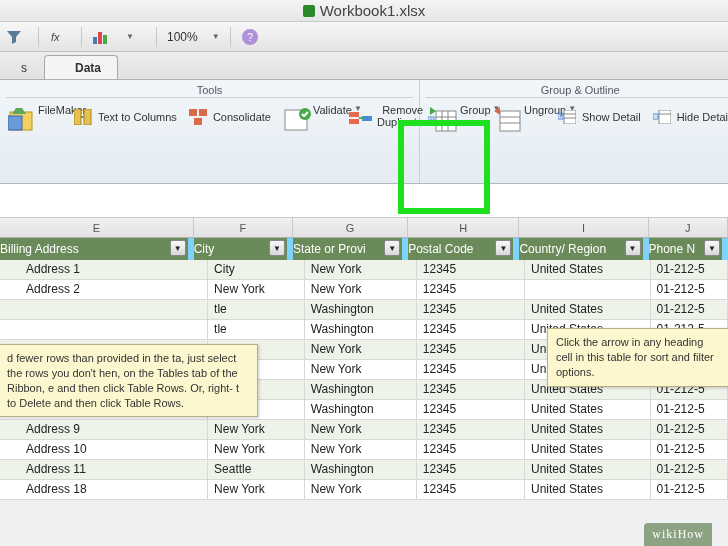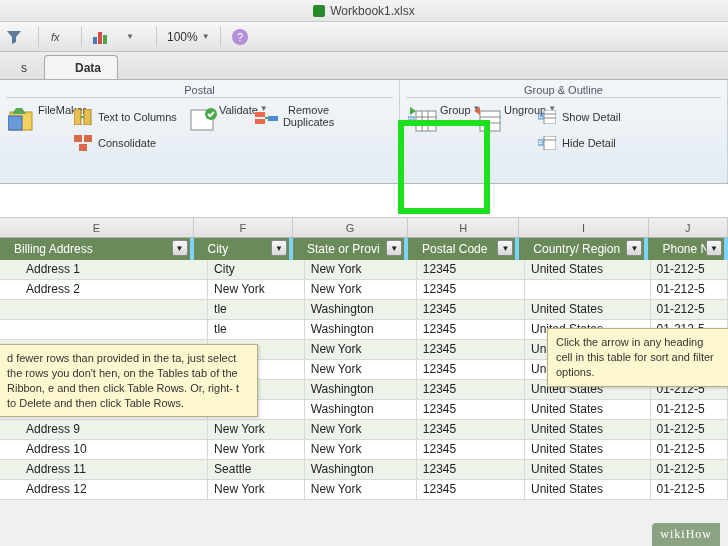--- a/index.html
+++ b/index.html
@@ -1,71 +1,71 @@
 <!DOCTYPE html>
 <html><head>
 <meta charset="utf-8">
 <style>
 * { box-sizing: border-box; margin: 0; padding: 0; font-family: "Lucida Grande", Arial, sans-serif; }
 body { background: #eef0f2; width: 728px; height: 546px; overflow: hidden; position: relative; }
 
 
-.titlebar { height: 22px; background: linear-gradient(#f4f4f4,#e6e6e6); display:flex; align-items:center; justify-content:center; font-size:12px; color:#444; border-bottom:1px solid #c8c8c8;}
+.titlebar { height: 22px; background: linear-gradient(#f4f4f4,#e6e6e6); display:flex; align-items:center; justify-content:center; font-size:15px; color:#444; border-bottom:1px solid #c8c8c8;}
 .title-icon { width:12px; height:12px; background:#2a8a2a; margin-right:5px; border-radius:2px;}
 
 
 .quickbar { height: 30px; background: linear-gradient(#f7f7f7,#e3e3e3); display:flex; align-items:center; gap:10px; padding:0 6px; border-bottom:1px solid #c0c0c0;}
 .qbtn { width:22px; height:22px; display:flex; align-items:center; justify-content:flex-start; color:#555; font-size:13px;}
 .qsep { width:1px; height:20px; background:#c8c8c8;}
-.zoom { font-size:12px; color:#333; display:flex; align-items:center; gap:2px;}
+.zoom { font-size:12px; color:#333; display:flex; align-items:center; gap:12px;}
 
 
 .tabs { height:28px; display:flex; align-items:flex-end; background:linear-gradient(#ededed,#e0e0e0); border-bottom:1px solid #b0b0b0; padding-left:4px;}
 .tab { padding:5px 16px 4px; font-size:12px; color:#333; border:1px solid transparent; border-bottom:none; border-radius:4px 4px 0 0; cursor:pointer;}
 .tab.active { background:#f2f4f6; border-color:#a8a8a8; font-weight:bold;padding-left:30px;}
 
 
 .ribbon { height:104px; background:linear-gradient(#f2f6f9,#e4ecf2); border-bottom:1px solid #b0b8c0; display:flex; position:relative;}
 .group { display:flex; flex-direction:column; padding:2px 6px; border-right:1px solid #c8d0d8;}
 .group-title { text-align:center; font-size:11px; color:#556; height:16px; line-height:16px; border-bottom:1px solid #c8d0d8; margin-bottom:2px;}
 .group-body { flex:1; display:flex; align-items:flex-start; gap:6px;}
 .big-btn { display:flex; flex-direction:row; justify-content:flex-start; width:58px; text-align:center; font-size:11px; color:#333; padding:4px 2px; cursor:pointer;}
 .big-btn .ico { width:32px; height:32px; display:flex; align-items:center; justify-content:center; margin-bottom:3px;}
-.small-rows { display:flex; flex-direction:column; gap:4px; padding-top:6px;}
+.small-rows { display:flex; gap:4px; padding-top:6px;}
 .small-btn { display:flex; align-items:center; gap:6px; font-size:11px; color:#333; padding:2px 4px; cursor:pointer; white-space:nowrap;}
 .small-btn .ico { width:18px; height:18px; display:flex; align-items:center; justify-content:center;}
 .dd-arrow { font-size:8px; color:#666; margin-left:2px;}
 
 
 .hl-group { border:6px solid #1ee01e; position:absolute; top:40px; left:398px; width:92px; height:94px; z-index:5; pointer-events:none;}
 
 
 .gap { height:34px; background:#fff; border-bottom:1px solid #c8c8c8;}
 
 
 .sheet { background:#fff; }
 .colhdr-row { display:flex; height:20px; background:linear-gradient(#f0f0f0,#e2e2e2); border-bottom:1px solid #b0b0b0;}
 .colhdr { border-right:1px solid #c8c8c8; font-size:11px; color:#555; display:flex; align-items:center; justify-content:center;}
 .cE{width:195px} .cF{width:100px} .cG{width:116px} .cH{width:112px} .cI{width:130px} .cJ{width:80px}
 
 .tbl-hdr-row { display:flex; height:22px; background:#6a8a5a;}
-.tbl-hdr { border-right:4px solid #7dd3fc; color:#fff; font-size:12px; display:flex; align-items:center; padding:0 14px; position:relative;}
+.tbl-hdr { border-right:6px solid #7dd3fc; color:#fff; font-size:12px; display:flex; align-items:center; padding:0 0; position:relative;}
 .filter-btn { position:absolute; right:2px; top:2px; width:16px; height:16px; background:linear-gradient(#f8f8f8,#d8d8d8); border:1px solid #888; border-radius:2px; display:flex; align-items:center; justify-content:center; font-size:8px; color:#222;}
 
 .data-row { display:flex; height:20px; border-bottom:1px solid #d8d8d8;padding-left:20px;}
 .data-row:nth-child(odd){ background:#eef3ea;}
 .cell { border-right:1px solid #d8d8d8; font-size:12px; color:#222; padding:2px 6px; overflow:hidden; white-space:nowrap;}
 
 
 .tip { position:absolute; background:#fdf7d0; border:1px solid #b8b080; font-size:11px; color:#333; padding:6px 8px; line-height:1.35; z-index:8; box-shadow:1px 1px 3px rgba(0,0,0,.2);}
 .tip1 { left:-2px; top:344px; width:260px;}
 .tip2 { left:502px; top:328px; width:182px;margin-left:45px;}
 
 
-.wm { position:absolute; right:8px; bottom:0; font-size:12px; color:#fff; background:rgba(60,100,40,.55); padding:4px 8px; border-radius:4px 0 0 0; font-family:Georgia,serif; letter-spacing:1px;}
+.wm { position:absolute; right:16px; bottom:0; font-size:12px; color:#fff; background:rgba(60,100,40,.55); padding:4px 8px; border-radius:4px 0 0 0; font-family:Georgia,serif; letter-spacing:1px;}
 
 svg { display:block;}
 </style>
 </head>
 <body>
 
 <div class="titlebar">
   <span class="title-icon"></span>
   <span>Workbook1.xlsx</span>
 </div>
@@ -109,21 +109,21 @@
 
 <div class="tabs">
   <div class="tab">s</div>
   <div class="tab active">Data</div>
 </div>
 
 <div class="ribbon">
   <div class="hl-group"></div>
 
   <div class="group" style="flex:0 0 400px">
-    <div class="group-title">Postal</div>
+    <div class="group-title">Tools</div>
     <div class="group-body">
       <div class="big-btn">
         <div class="ico">
             <svg width="30" height="28">
               <rect x="2" y="6" width="22" height="18" fill="#f4d060" stroke="#b89020"></rect>
               <rect x="0" y="10" width="14" height="14" fill="#6a9ad8" stroke="#3868a8"></rect>
               <path d="M8 2l6 0l4 6h-14z" fill="#5aa85a"></path>
             </svg>
           </div>
         <span>FileMaker</span>
@@ -357,21 +357,21 @@
       </div>
       <div class="data-row">
         <div class="cell cE">Address 11</div>
         <div class="cell cF">Seattle</div>
         <div class="cell cG">Washington</div>
         <div class="cell cH">12345</div>
         <div class="cell cI">United States</div>
         <div class="cell cJ">01-212-5</div>
       </div>
       <div class="data-row">
-        <div class="cell cE">Address 12</div>
+        <div class="cell cE">Address 18</div>
         <div class="cell cF">New York</div>
         <div class="cell cG">New York</div>
         <div class="cell cH">12345</div>
         <div class="cell cI">United States</div>
         <div class="cell cJ">01-212-5</div>
       </div>
     </div>
 </div>
 
 <div class="tip tip1">d fewer rows than provided in the ta, just select the rows you don't hen, on the Tables tab of the Ribbon, e and then click Table Rows. Or, right- t to Delete and then click Table Rows.</div>

